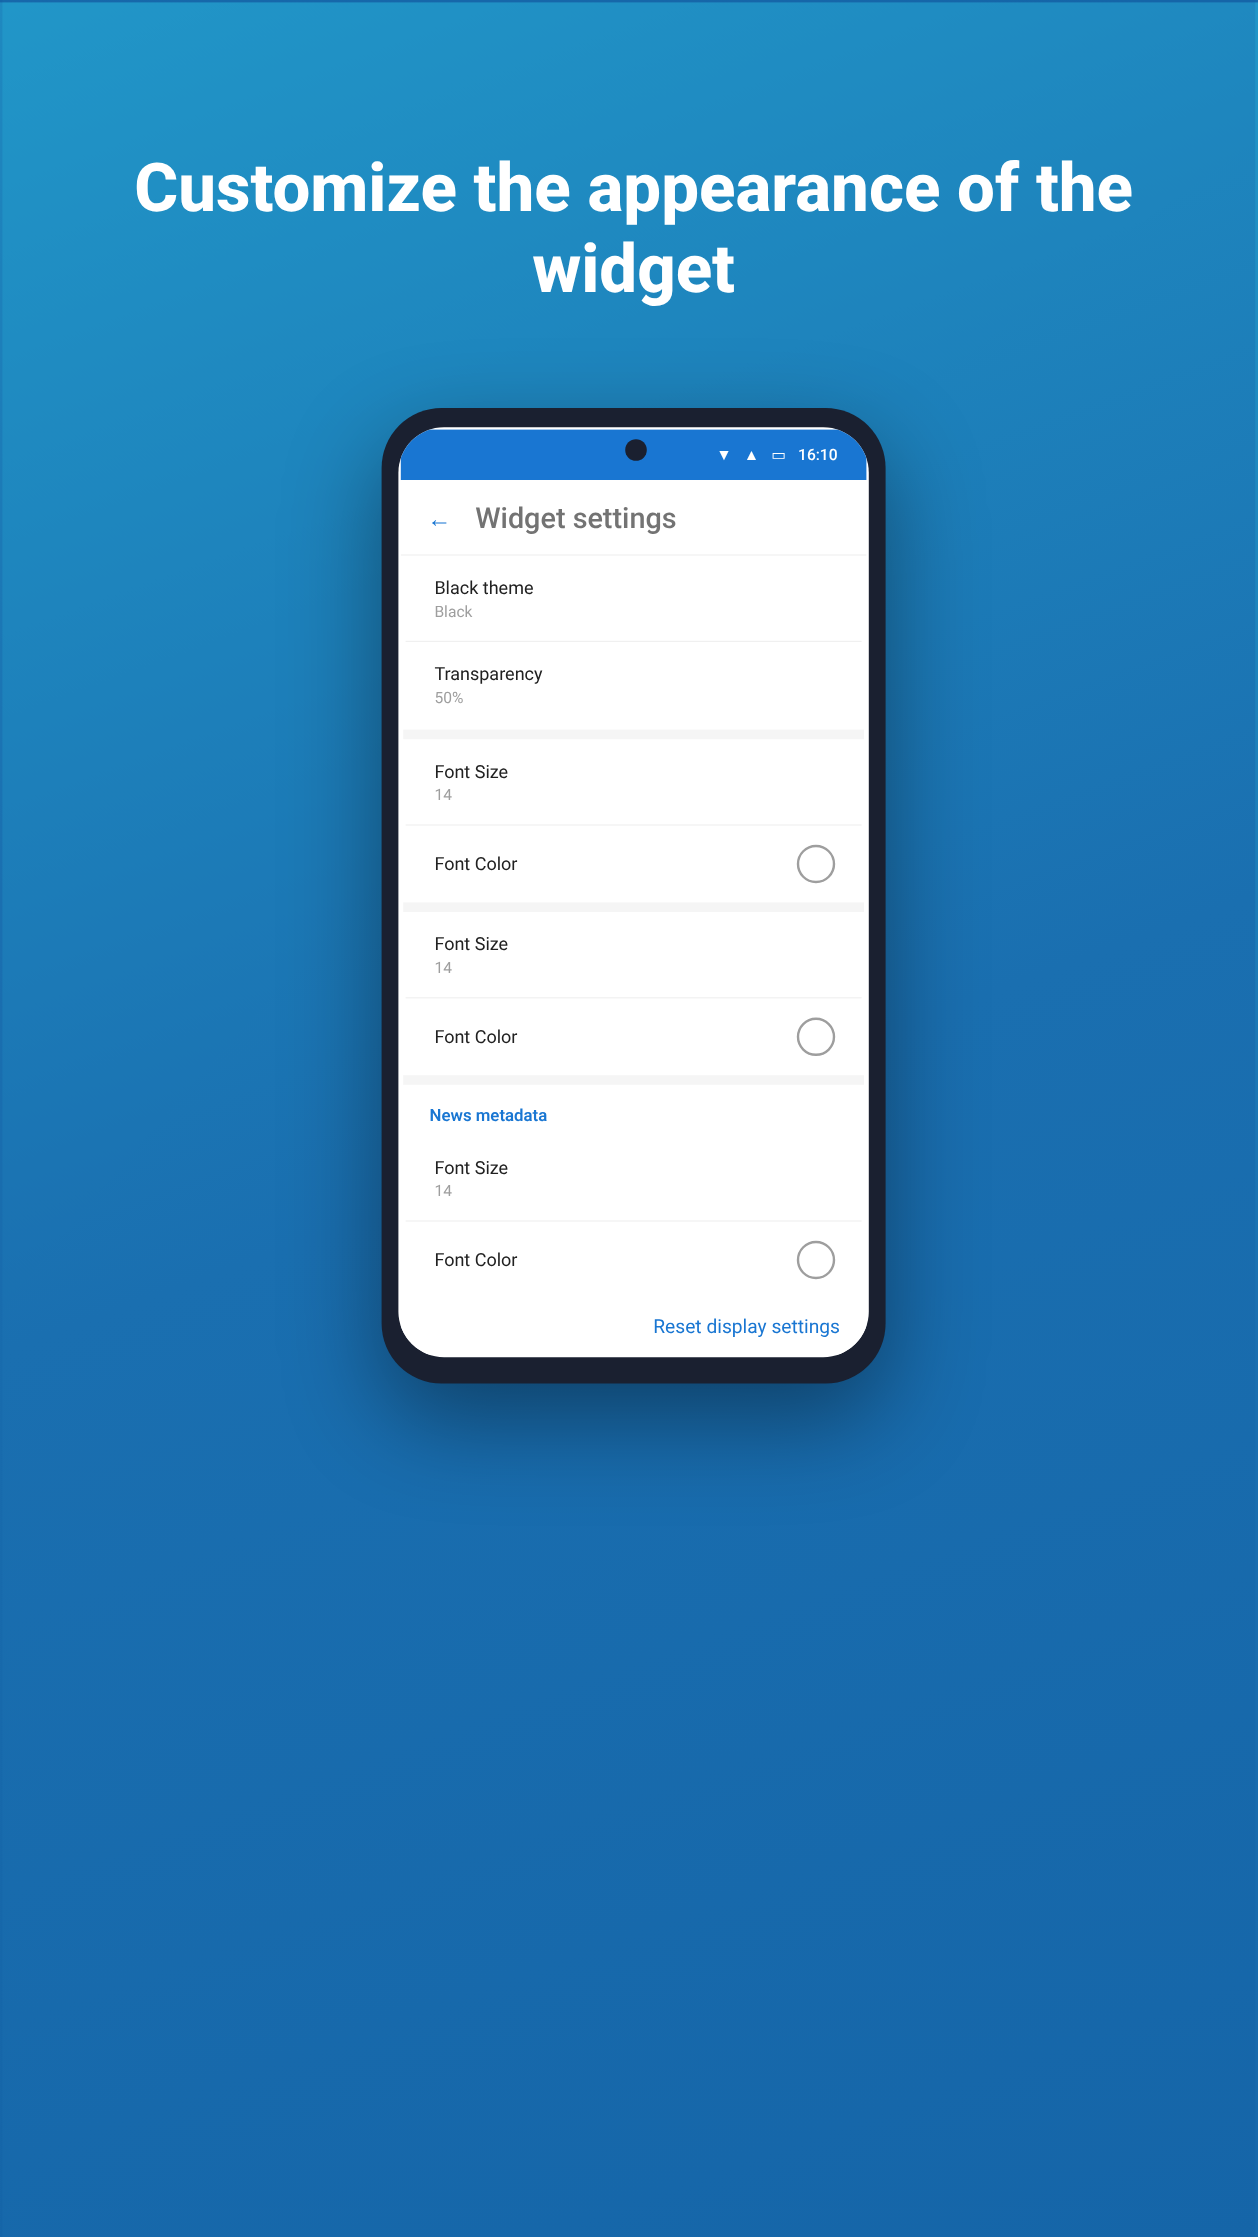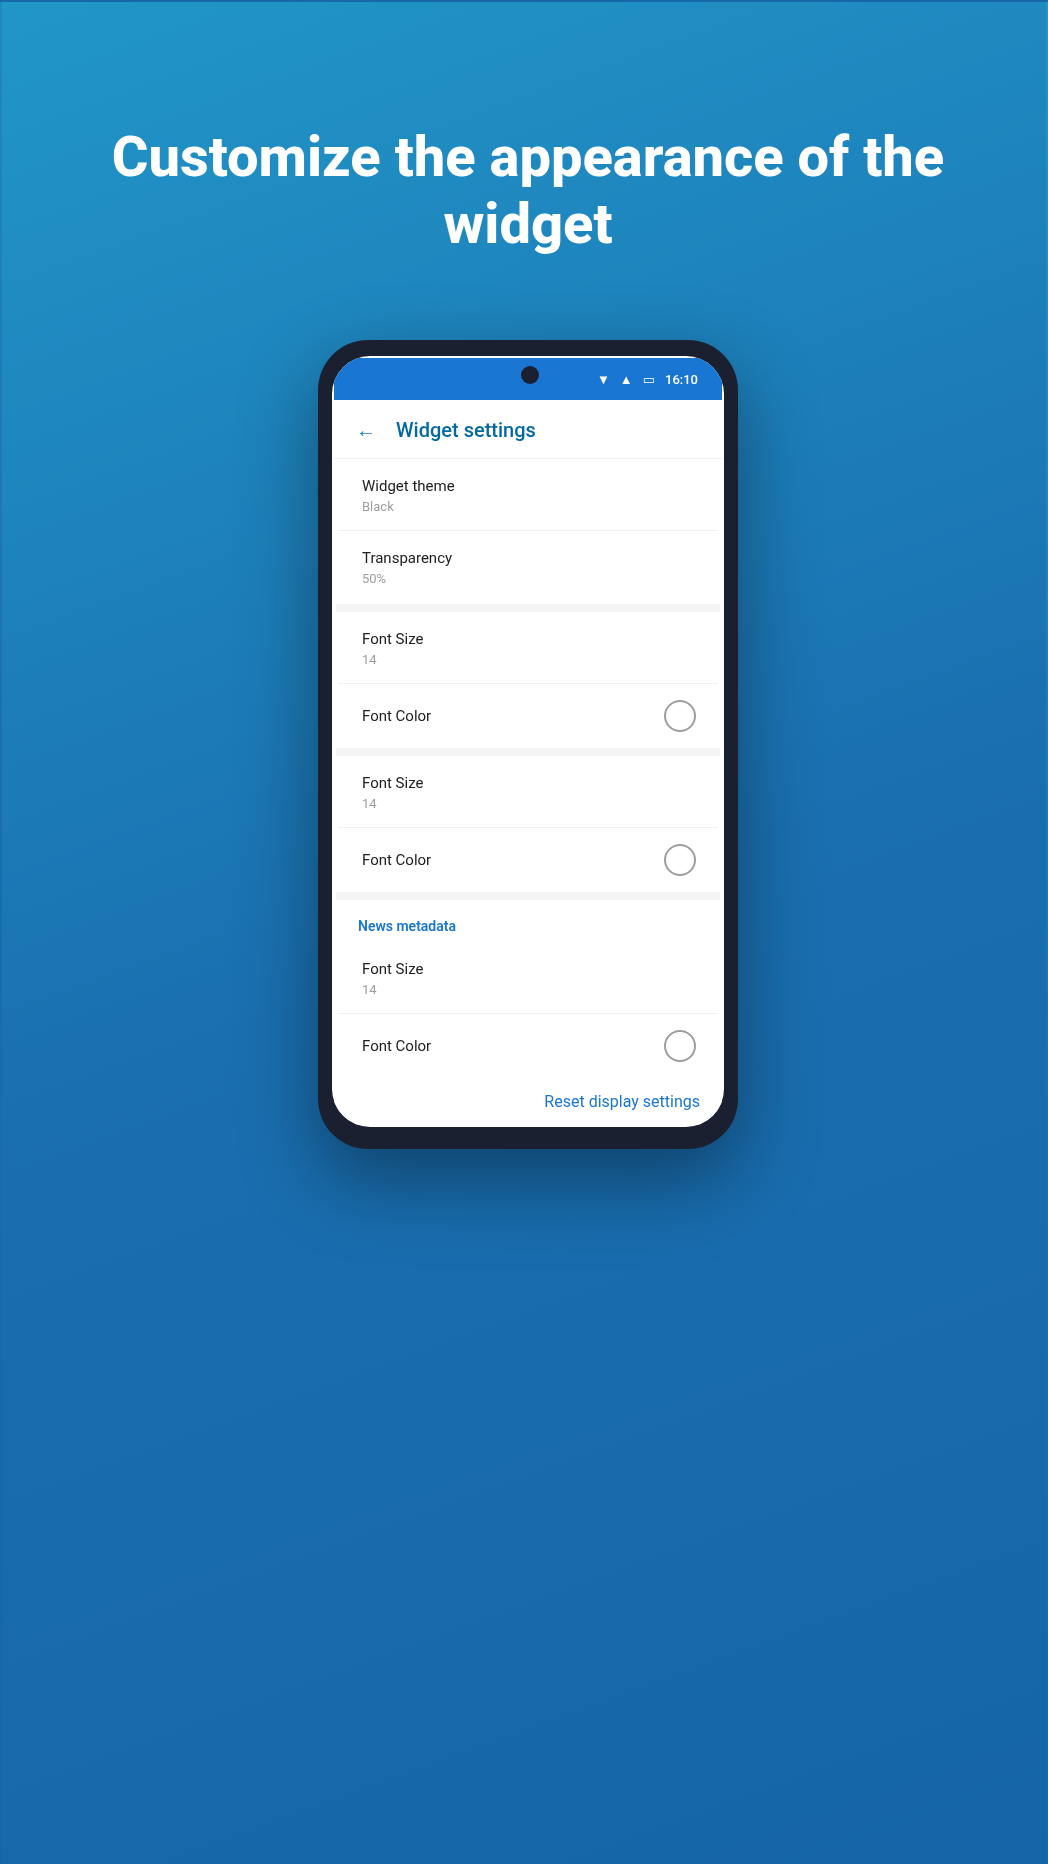--- a/index.html
+++ b/index.html
@@ -92,22 +92,22 @@
       border-bottom: 1px solid #f0f0f0;
     }
 
     .app-bar-back {
       color: #1976d2;
       font-size: 20px;
       cursor: pointer;
     }
 
     .app-bar-title {
-      color: #0369a1;
-      font-size: 20px;
+      color: #737373;
+      font-size: 24px;
       font-weight: 500;
     }
 
     
     .settings-content {
       background: #fff;
       padding: 0;
     }
 
     .section {
@@ -192,21 +192,21 @@
     <div class="app-bar">
       <span class="app-bar-back">←</span>
       <span class="app-bar-title">Widget settings</span>
     </div>
 
     <div class="settings-content">
 
       <div class="section">
         <div class="setting-item">
           <div class="setting-item-text">
-            <span class="setting-label">Widget theme</span>
+            <span class="setting-label">Black theme</span>
             <span class="setting-value">Black</span>
           </div>
         </div>
         <div class="setting-item">
           <div class="setting-item-text">
             <span class="setting-label">Transparency</span>
             <span class="setting-value">50%</span>
           </div>
         </div>
       </div>

